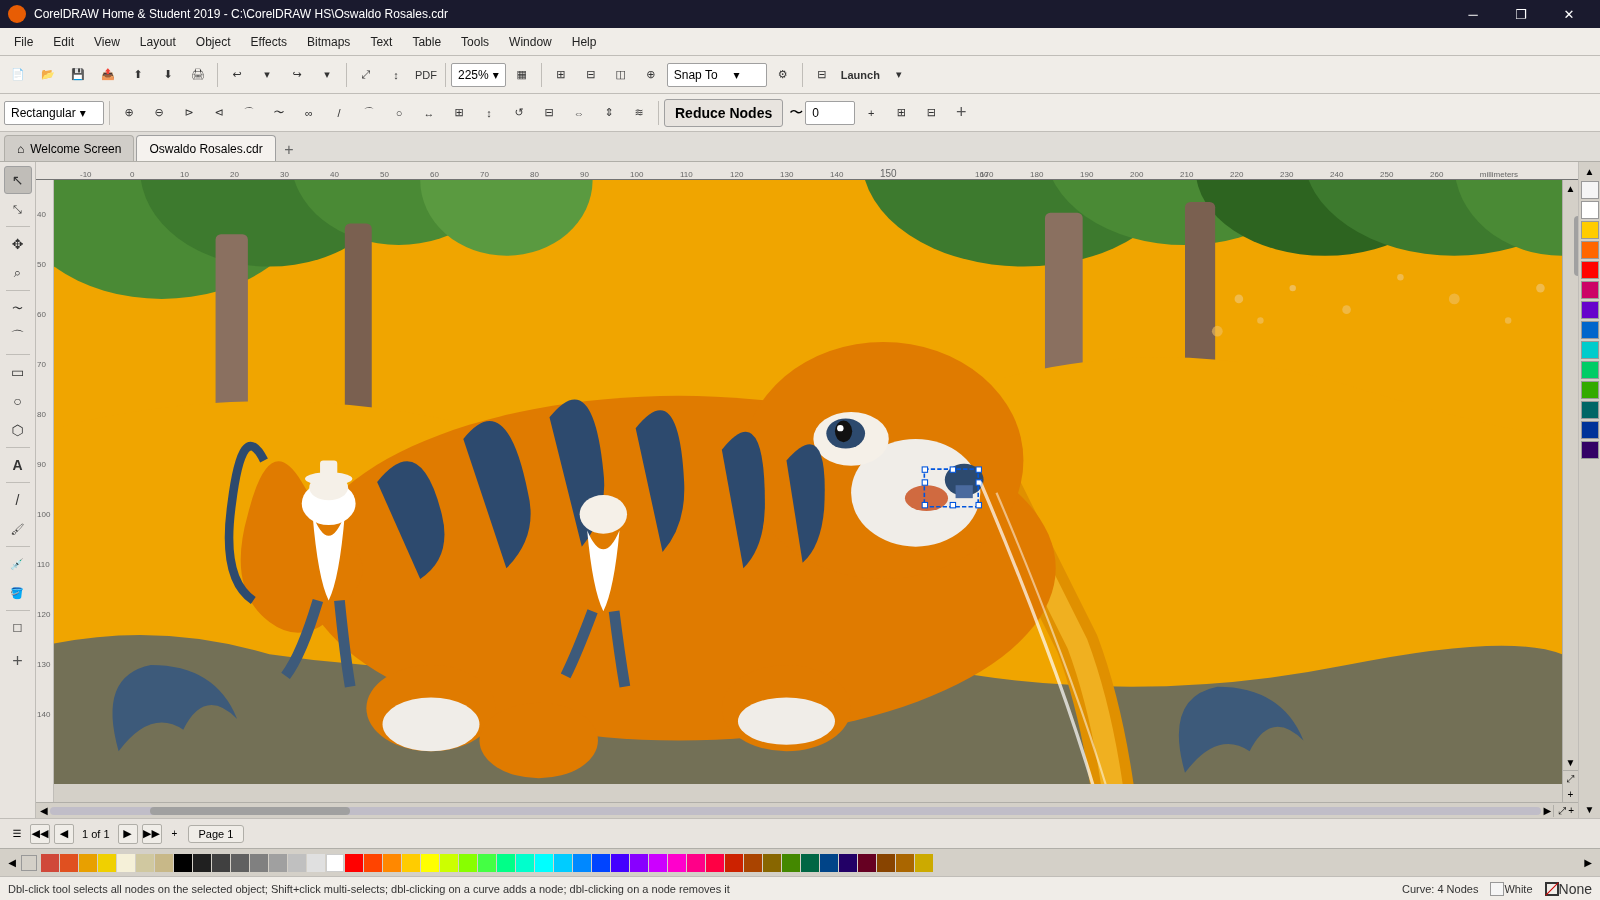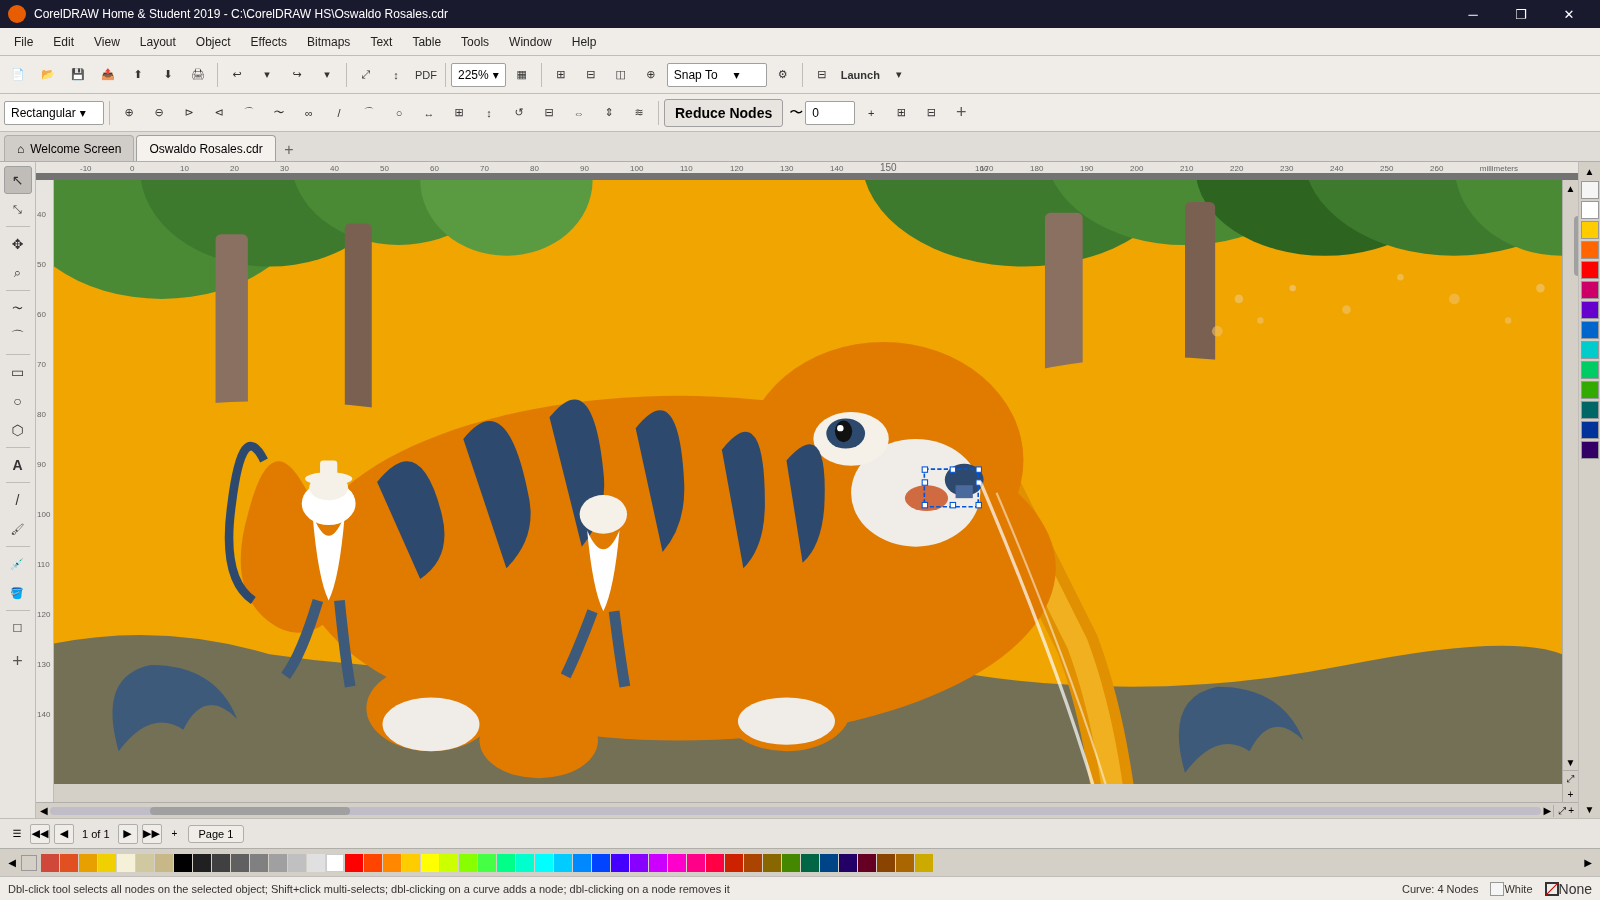--- a/index.html
+++ b/index.html
@@ -89,21 +89,21 @@
     }
     .tool-btn.active { background: #c0bdb8; border: 1px solid #a0a0a0; }
     .tool-sep { width: 24px; height: 1px; background: #c0bdb8; margin: 2px 0; }
     .tool-add-btn { width: 28px; height: 28px; display: flex; align-items: center; justify-content: center; cursor: pointer; font-size: 18px; color: #555; margin-top: 4px; }
 
     
     #ruler-left {
       width: 14px; background: #e8e4df; border-right: 1px solid #c0bdb8; position: relative; overflow: hidden;
     }
     #ruler-top {
-      height: 18px; background: #e8e4df; border-bottom: 7px solid #737373;
+      height: 18px; background: #e8e4df; border-bottom: 1px solid #737373;
       display: flex; align-items: center; padding-left: 14px; font-size: 9px; color: #555;
       position: relative; overflow: hidden;
     }
     #canvas { width: 100%; height: calc(100% - 18px); overflow: hidden; position: relative; }
 
     
     #tiger-svg { width: 100%; height: 100%; position: absolute; top: 0; left: 0; }
 
     
     #palette-right {

